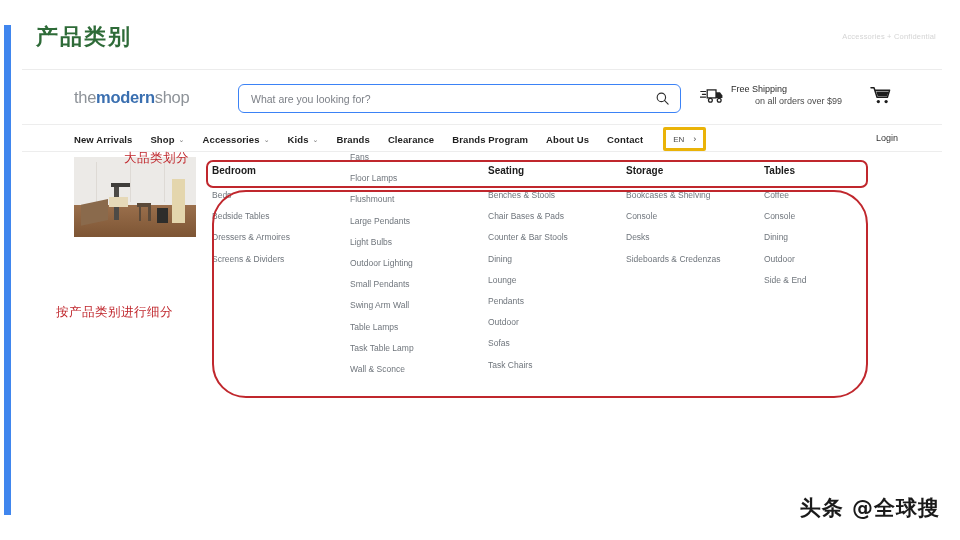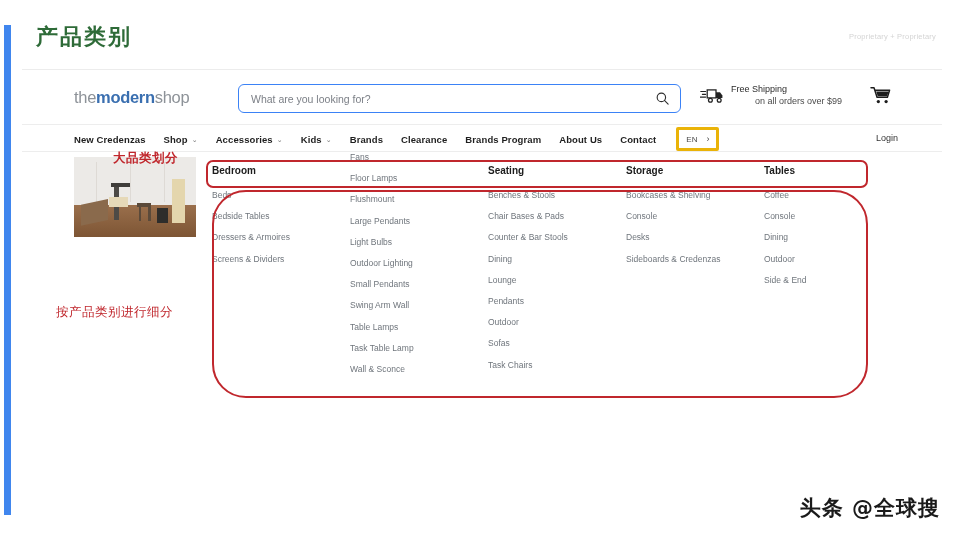--- a/index.html
+++ b/index.html
@@ -223,21 +223,21 @@
 
   
   .ann-text {
     position: absolute;
     font-family: "DejaVu Sans", sans-serif;
     color: #c0272d;
     font-size: 12.5px;
     letter-spacing: .5px;
     white-space: nowrap;
   }
-  .ann-1 { left: 113px; top: 150px; font-weight: bold; }
+  .ann-1 { left: 124px; top: 150px; }
   .ann-2 { left: 56px;  top: 304px; }
 
   
   .watermark {
     position: absolute;
     right: 20px; bottom: 18px;
     font-family: "DejaVu Sans", sans-serif;
     font-size: 21px;
     font-weight: 700;
     color: #1a1a1a;
@@ -246,21 +246,21 @@
 </style>
 </head>
 <body>
 
 <div id="slide">
 
   <div class="blue-bar"></div>
 
   <div class="slide-title">产品类别</div>
 
-  <div class="proprietary">Proprietary + Proprietary</div>
+  <div class="proprietary">Accessories + Confidential</div>
 
   <div class="title-divider"></div>
 
   <div class="site">
 
     <div class="site-header">
 
       <div class="logo">
         <span class="lg-the">the</span><span class="lg-modern">modern</span><span class="lg-shop">shop</span>
       </div>
@@ -293,21 +293,21 @@
         <path d="M1 2 L4.5 2 L8 13 L20 13 L22.5 5 L6 5" fill="none" stroke="#1c1c1c" stroke-width="1.7" stroke-linejoin="round" stroke-linecap="round"></path>
         <path d="M7 6.3 L21.4 6.3 L19.6 12 L8.8 12 Z" fill="#1c1c1c"></path>
         <circle cx="9.5" cy="18" r="1.9" fill="#1c1c1c"></circle>
         <circle cx="18.5" cy="18" r="1.9" fill="#1c1c1c"></circle>
       </svg>
     </div>
 
     <div class="site-nav">
       <ul class="nav-list">
         <li class="nav-item">
-          <span>New Credenzas</span>
+          <span>New Arrivals</span>
         </li>
         <li class="nav-item">
           <span>Shop</span>
           <span class="caret">⌄</span>
         </li>
         <li class="nav-item">
           <span>Accessories</span>
           <span class="caret">⌄</span>
         </li>
         <li class="nav-item">

